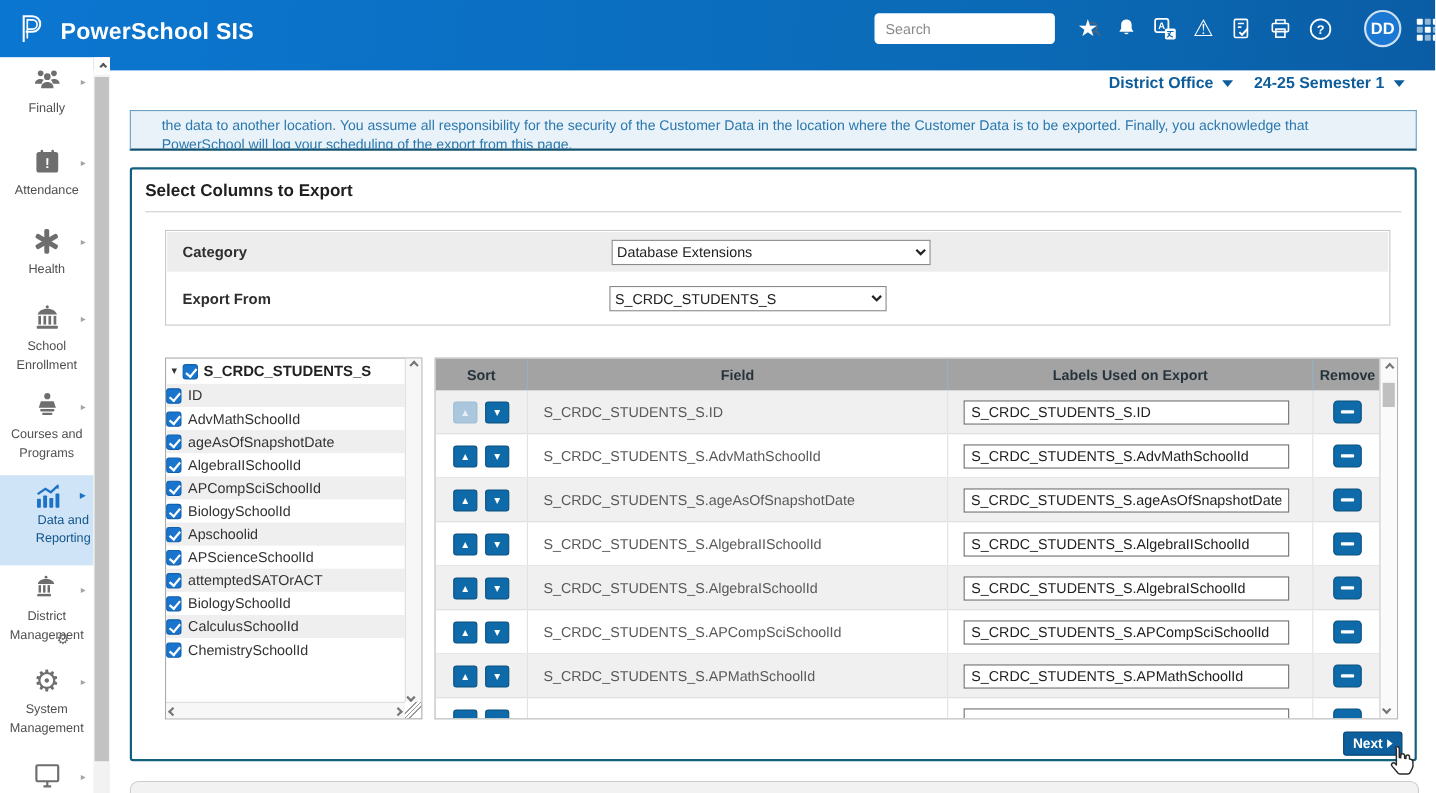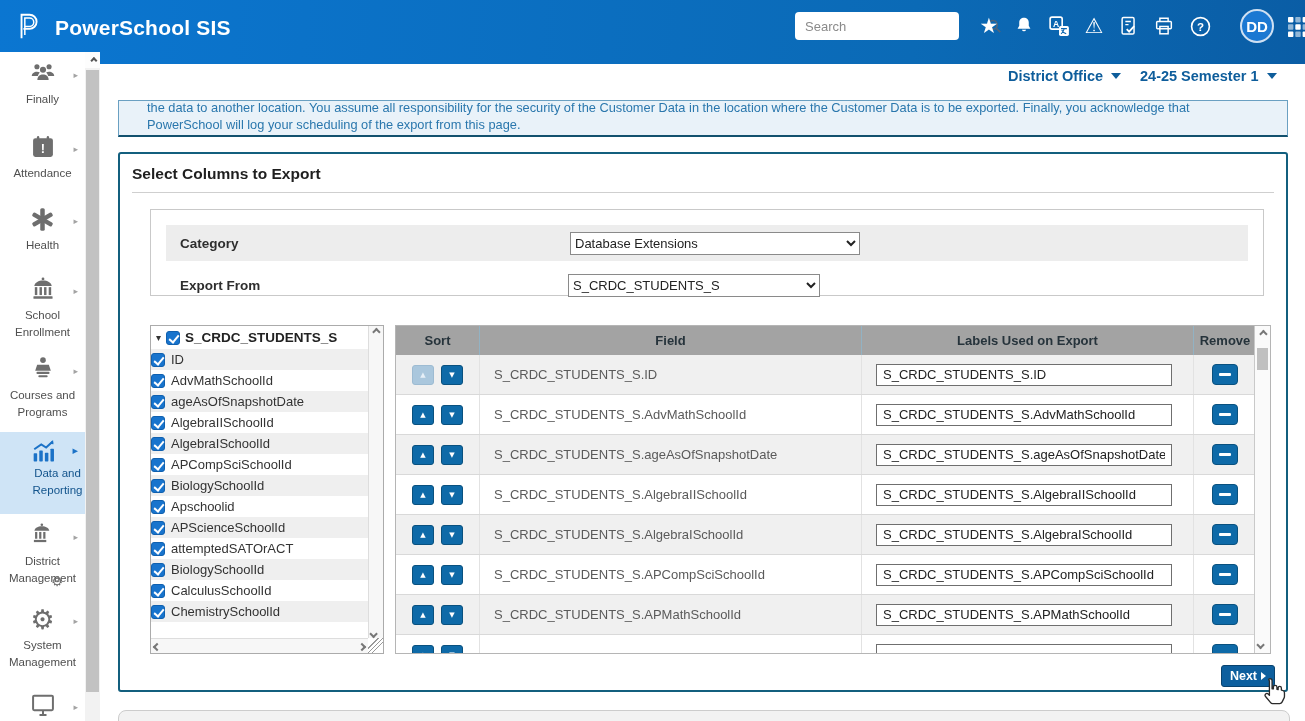--- a/index.html
+++ b/index.html
@@ -55,32 +55,32 @@
   
   .ctx { position:absolute; top:68px; font-size:14.5px; font-weight:bold; color:#0e5d9b;
     display:flex; align-items:center; gap:8px; cursor:pointer; }
   .ctx.school { left:1008px; } .ctx.term { left:1140px; }
   .caret-down { width:0; height:0; border-left:5px solid transparent; border-right:5px solid transparent;
     border-top:6px solid #0e5d9b; }
 
   
   .notice { position:absolute; left:118px; top:100px; width:1170px; height:37px;
     background:#e9f2f9; border:1px solid #6aa0c2; border-bottom:2px solid #12516e;
-    padding:2px 28px 0 28px; overflow:hidden; }
+    padding:8px 28px 0 28px; overflow:hidden; }
   .notice p { font-size:12.8px; color:#2a77ad; line-height:17px; }
   .notice .l1 { margin-top:-4px; }
 
   
   .panel { position:absolute; left:118px; top:152px; width:1170px; height:540px;
     background:#fff; border:2px solid #135f7e; border-radius:3px; }
   .panel-title { position:absolute; left:12px; top:11px; font-size:15.5px; font-weight:bold; color:#1f1f1f; }
   .panel-hr { position:absolute; left:12px; top:38px; width:1142px; border-top:1px solid #cfcfcf; }
 
   .filter-box { position:absolute; left:30px; top:55px; width:1114px; height:87px;
-    border:1px solid #c9c9c9; background:#fff; padding:15px; }
+    border:1px solid #c9c9c9; background:#fff; padding:1px; }
   .f-row { position:relative; height:36px; display:flex; align-items:center; }
   .f-row.gray { background:#ededed; }
   .f-row + .f-row { margin-top:6px; }
   .f-label { font-size:13.5px; font-weight:bold; color:#2e2e2e; padding-left:14px; }
   .f-row select { position:absolute; height:23px; font-size:13px; color:#222;
     border:1px solid #8a8a8a; background:#fff; font-family:"Liberation Sans",sans-serif; }
   .f-row.cat select { left:404px; width:290px; }
   .f-row.exp select { left:402px; width:252px; }
 
   
@@ -418,24 +418,20 @@
         <div class="titem">
             <span class="cb"></span>
             <span class="tlabel">ageAsOfSnapshotDate</span>
           </div>
         <div class="titem">
             <span class="cb"></span>
             <span class="tlabel">AlgebraIISchoolId</span>
           </div>
         <div class="titem">
             <span class="cb"></span>
-            <span class="tlabel">AlgebraISchoolId</span>
-          </div>
-        <div class="titem">
-            <span class="cb"></span>
             <span class="tlabel">APCompSciSchoolId</span>
           </div>
         <div class="titem">
             <span class="cb"></span>
             <span class="tlabel">BiologySchoolId</span>
           </div>
         <div class="titem">
             <span class="cb"></span>
             <span class="tlabel">Apschoolid</span>
           </div>

